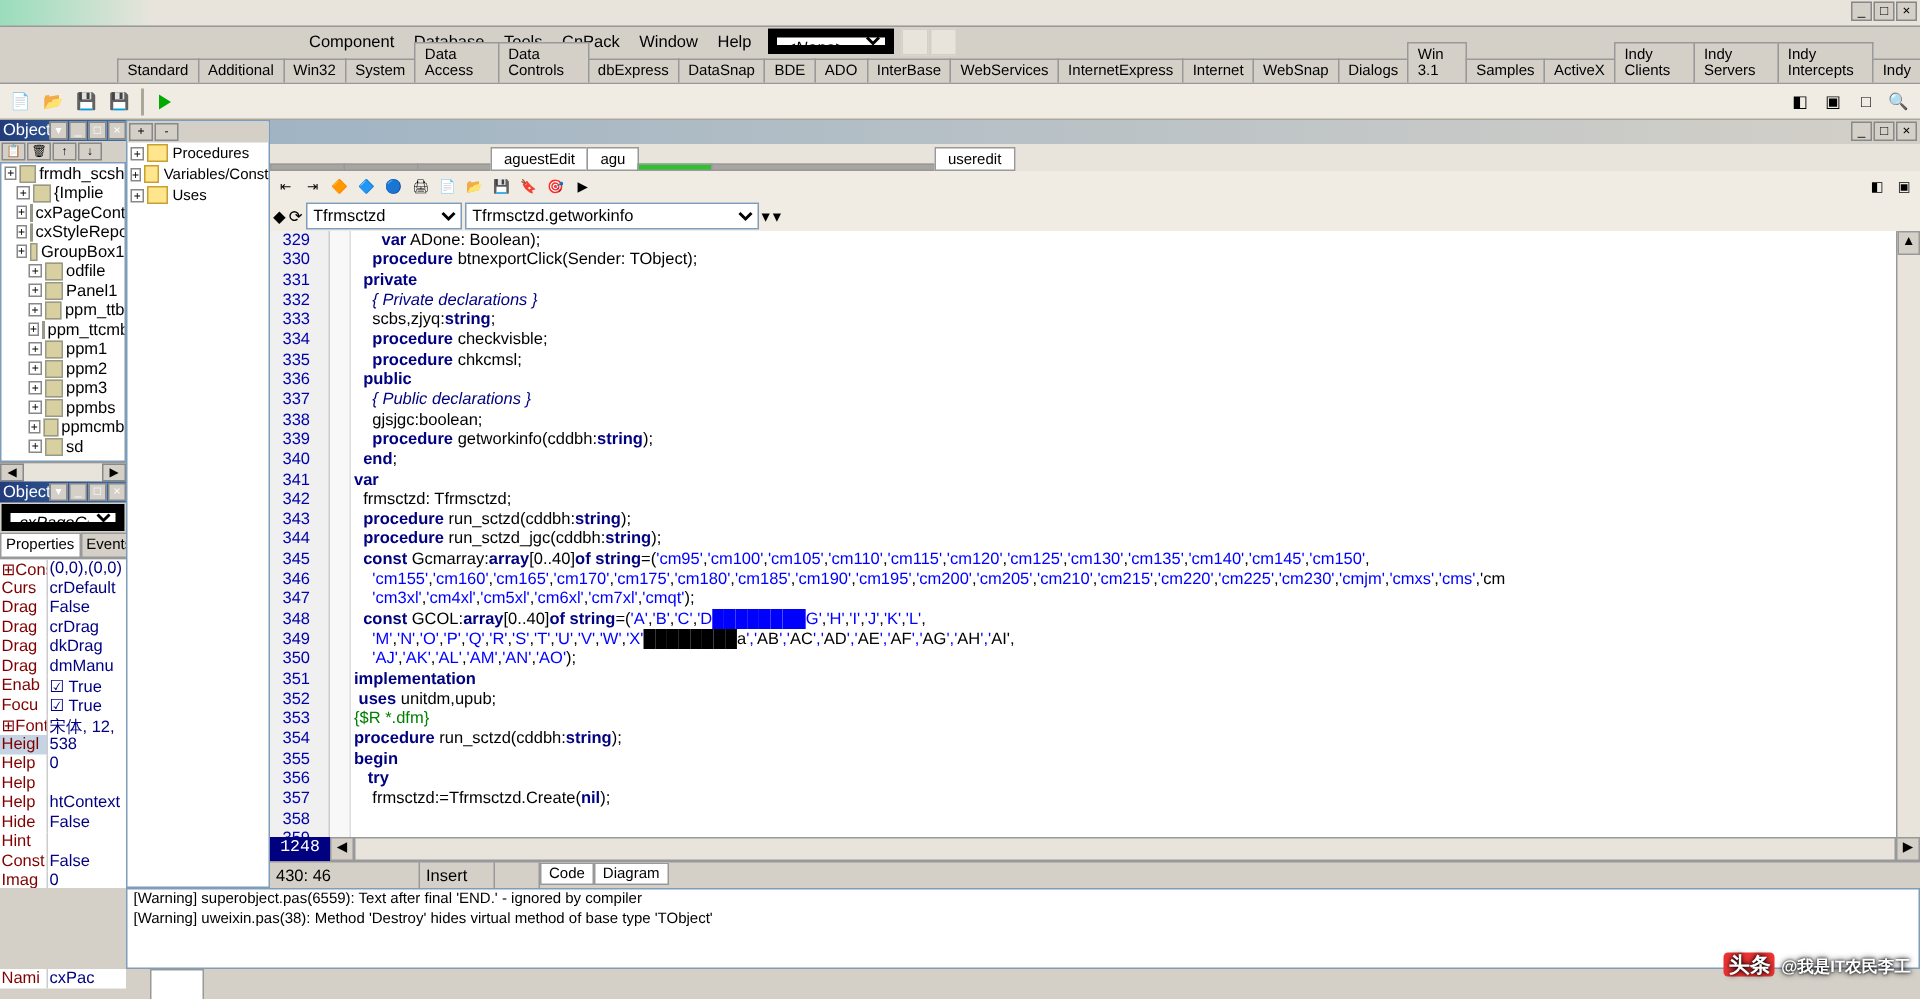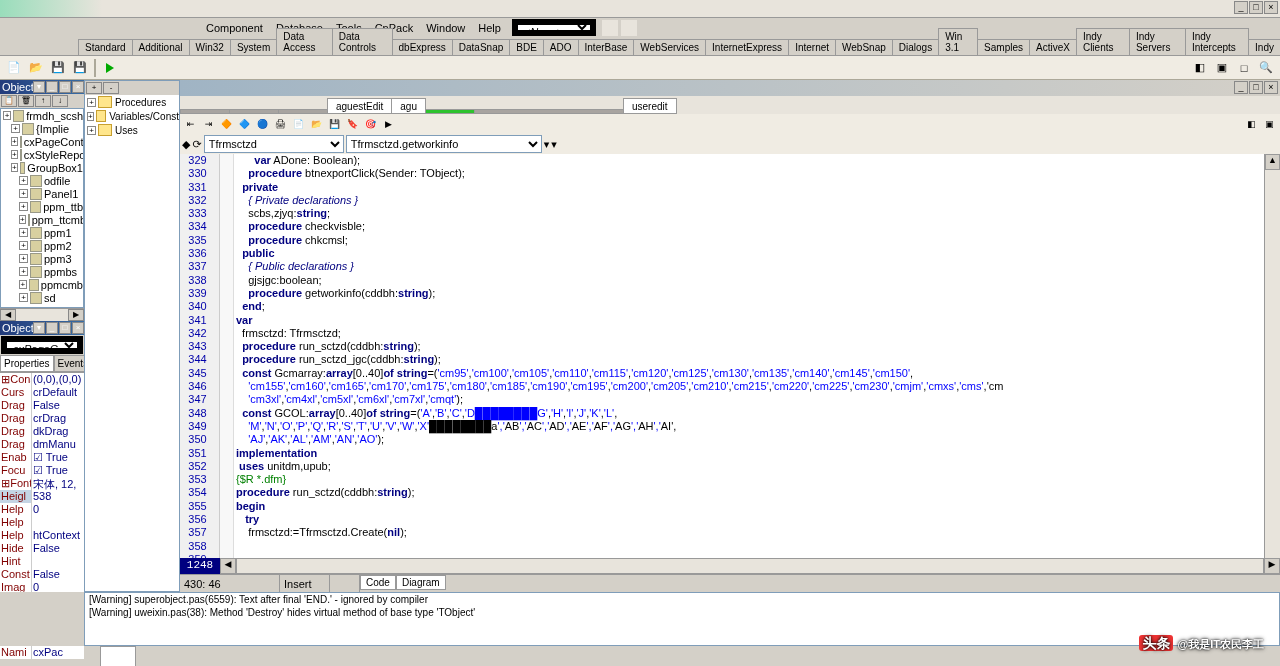--- a/index.html
+++ b/index.html
@@ -72,21 +72,21 @@
 .hscroll .btn { width:16px; background:#d4d0c8; border:1px solid #999; text-align:center; font-size:9px; }
 .edstatus { height:18px; background:#d4d0c8; display:flex; align-items:flex-start; border-top:1px solid #999; font-size:10px; }
 .edstatus .cell { padding:0 4px; border-right:1px solid #999; height:100%; display:flex; align-items:center; }
 .bottab { padding:1px 5px; border:1px solid #999; background:#fff; font-size:10px; }
 
 .msgpanel { height:54px; background:#fff; border:1px solid #7f9db9; overflow:hidden; }
 .msgpanel .msg { font-size:10px; padding:1px 4px; }
 .buildtab { height:16px; background:#d4d0c8; padding-left:100px; }
 .buildtab span { display:inline-block; padding:19px 6px; border:1px solid #999; background:#fff; font-size:10px; }
 
-.watermark { position:absolute; right:16px; bottom:12px; font-size:22px; color:#fff; text-shadow:0 0 4px #000,0 0 2px #000; font-weight:bold; pointer-events:none; }
+.watermark { position:absolute; right:6px; bottom:12px; font-size:22px; color:#fff; text-shadow:0 0 4px #000,0 0 2px #000; font-weight:bold; pointer-events:none; }
 .watermark .tt { background:#e33; color:#fff; border-radius:3px; padding:0 3px; font-size:14px; margin-right:4px; }
 .vscroll { position:absolute; right:0; top:0; bottom:0; width:16px; background:#e8e4dc; border-left:1px solid #999; }
 .vscroll .vbtn { height:16px; background:#d4d0c8; border:1px solid #999; text-align:center; font-size:9px; }
 </style>
 </head>
 <body>
 
 <div class="titlebar">
   <div class="winbtns">
     <div class="winbtn">_</div>
@@ -341,21 +341,21 @@
       <span class="edi">🔖</span>
       <span class="edi">🎯</span>
       <span class="edi">▶</span>
       <span style="flex:1"></span>
       <span class="edi">◧</span>
       <span class="edi">▣</span>
     </div>
     <div class="classbar">
       <span class="edi">◆</span>
       <span class="edi">⟳</span>
-      <select style="width:140px"><option>Tfrmsctzd</option></select>
+      <select style="width:104px"><option>Tfrmsctzd</option></select>
       <select style="width:196px"><option>Tfrmsctzd.getworkinfo</option></select>
       <span class="edi">▾</span>
       <span class="edi">▾</span>
     </div>
     <div class="codearea">
       <div class="gutter" id="gutter">
           <div class="gln">329</div>
           <div class="gln">330</div>
           <div class="gln">331</div>
           <div class="gln">332</div>

